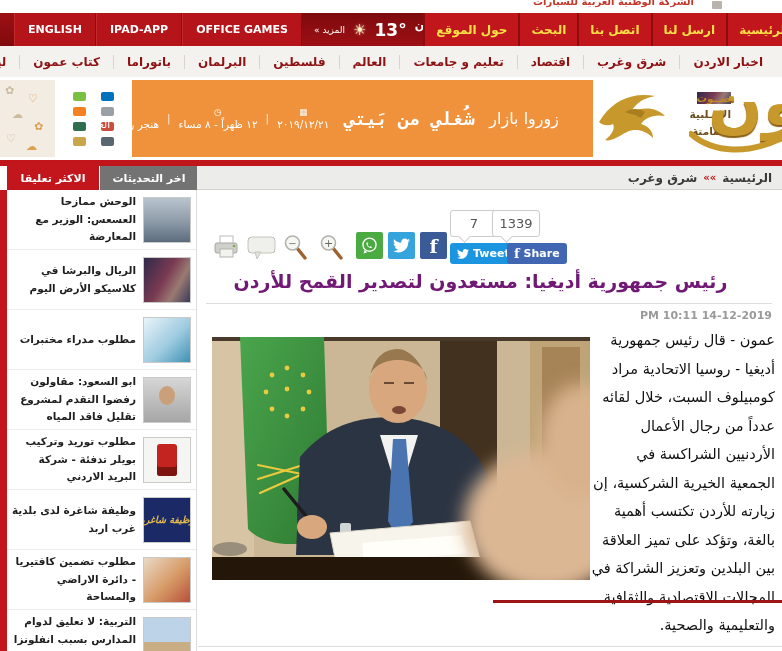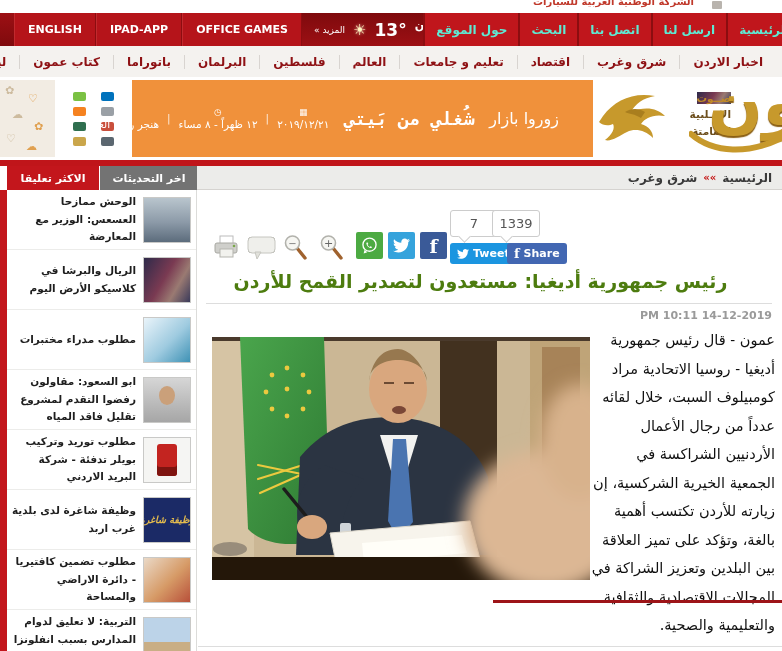--- a/index.html
+++ b/index.html
@@ -17,21 +17,21 @@
            background:#b5141a;border-right:1px solid #8c0d10;border-left:1px solid #c22a2e;cursor:pointer;white-space:nowrap;}
   .weather{display:flex;direction:ltr;align-items:center;gap:8px;padding:0 12px;color:#fff;
            background:linear-gradient(#7e0a0d,#9d1014);}
   .weather .more{font-size:9px;cursor:pointer;}
   .weather .sun{color:#fff3bd;font-size:15px;text-shadow:0 0 3px #ffd;}
   .weather .temp{font-size:17px;font-weight:bold;}
   .weather .city{display:flex;flex-direction:column;align-items:center;line-height:1;}
   .weather .city-name{font-size:11px;font-weight:bold;}
   .weather .city-sub{font-size:7px;margin-top:1px;opacity:.9;}
   .topbar-right{position:absolute;right:-18px;top:0;bottom:0;display:flex;direction:rtl;}
-  .tb-item-ar{display:flex;align-items:center;padding:16px 11px;color:#5eead4;font-weight:bold;font-size:12px;
+  .tb-item-ar{display:flex;align-items:center;padding:16px 11px;color:#fde047;font-weight:bold;font-size:12px;
               background:#c0161c;border-left:2px solid #8c0d10;cursor:pointer;white-space:nowrap;}
   
   .navbar{position:absolute;top:46px;left:0;width:782px;height:31px;background:#f4f2ef;
           display:flex;direction:rtl;align-items:center;padding-right:6px;}
   .nav-item{padding:0 13px;font-size:12px;font-weight:bold;color:#8e1114;border-left:1px solid #d8d4d0;
             cursor:pointer;white-space:nowrap;}
   .nav-item:last-child{border-left:none;}
   
   .banner-row{position:absolute;top:80px;left:0;width:782px;height:77px;}
   .doodle{position:absolute;left:0;top:0;width:55px;height:77px;background:#f2ece3;overflow:hidden;}
@@ -101,21 +101,21 @@
   .count-box{position:absolute;top:20px;height:27px;background:#fff;border:1px solid #ccc;border-radius:3px;
              display:flex;align-items:center;justify-content:center;font-size:13px;color:#555;}
   .count-box::after{content:"";position:absolute;bottom:-5px;left:9px;width:8px;height:8px;background:#fff;
              border-left:1px solid #ccc;border-bottom:1px solid #ccc;transform:rotate(-45deg);}
   .mini-btn{position:absolute;top:53px;height:21px;border-radius:3px;display:flex;align-items:center;gap:4px;
             padding:0 7px;color:#fff;font-size:11px;font-weight:bold;cursor:pointer;}
   .btn-tweet{background:#1b95e0;}
   .btn-share{background:#4267b2;}
   .btn-share .f{font-family:"DejaVu Serif",serif;font-size:13px;}
   .article-title{position:absolute;left:0;top:80px;width:565px;text-align:center;font-size:19px;font-weight:bold;
-                 color:#4d7c0f;direction:rtl;}
+                 color:#701a75;direction:rtl;}
   .title-divider{position:absolute;left:8px;top:113px;width:566px;border-top:1px solid #ddd;}
   .article-date{position:absolute;right:10px;top:119px;font-size:11px;font-weight:bold;color:#9a9a9a;direction:ltr;}
   .photo{position:absolute;left:14px;top:147px;width:378px;height:243px;background:#cbb795;}
   .article-body{position:absolute;left:392px;top:136px;width:185px;direction:rtl;text-align:right;
                 font-family:"DejaVu Serif","DejaVu Sans",serif;font-size:14.5px;line-height:28.5px;color:#101010;}
   .red-divider{position:absolute;left:295px;top:410px;width:289px;height:3px;background:#9d1418;}
   .bottom-line{position:absolute;left:0;top:456px;width:584px;border-top:1px solid #ddd;}
 </style>
 </head>
 <body>

